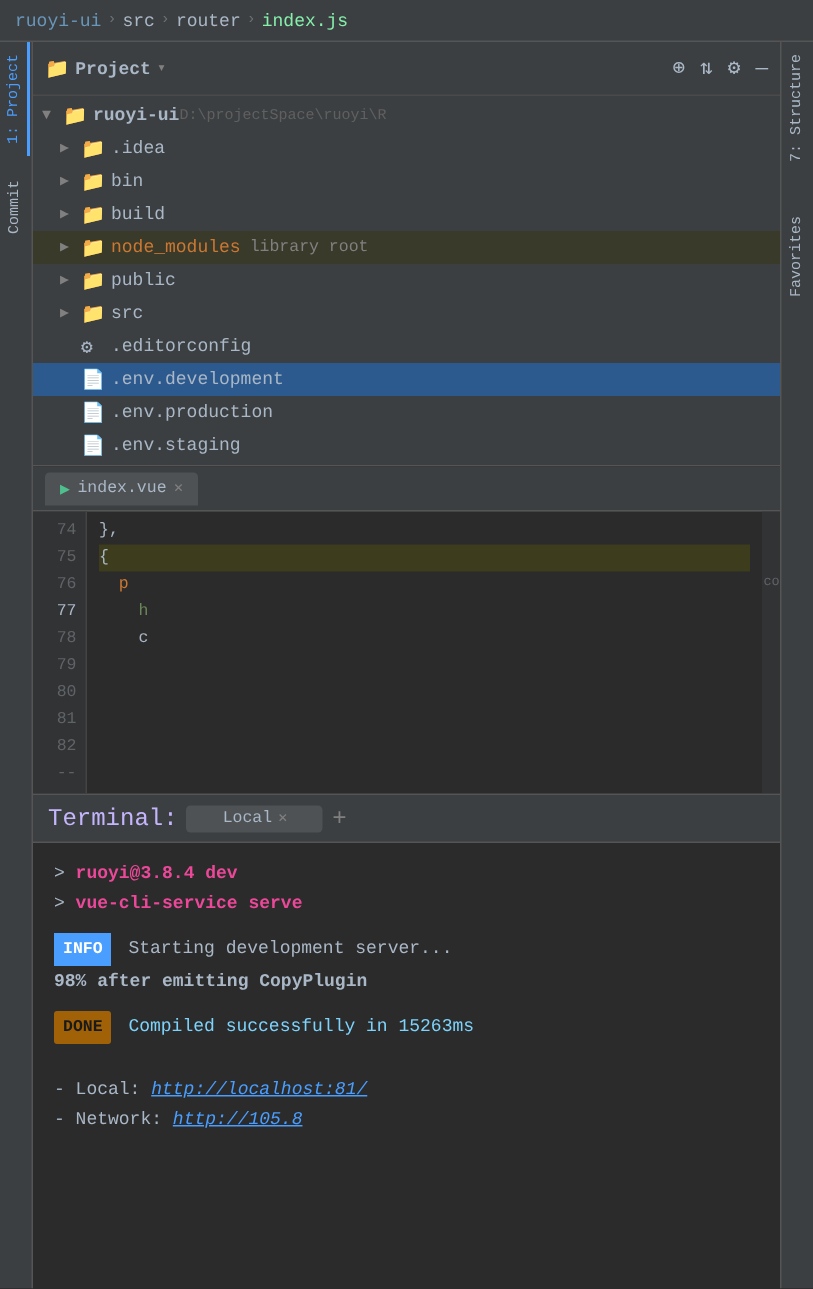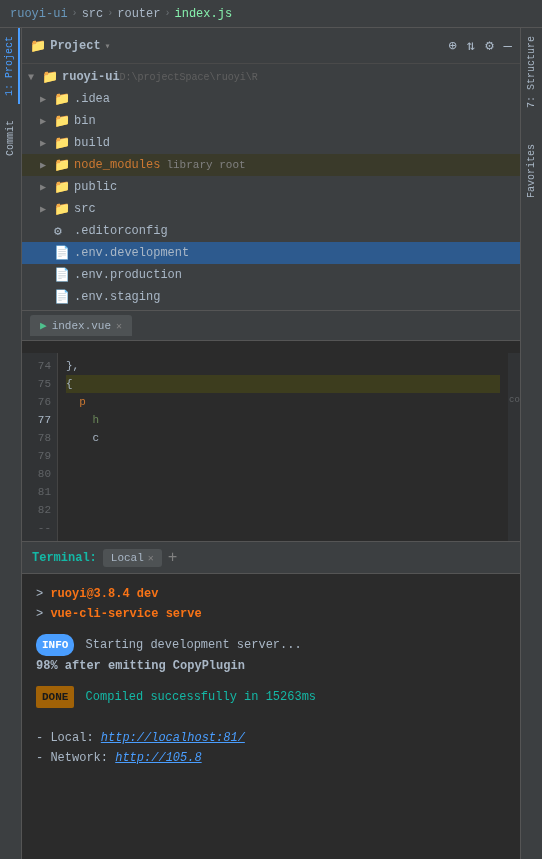--- a/index.html
+++ b/index.html
@@ -174,21 +174,20 @@
       cursor: pointer;
     }
     .code-tab .close { font-size: 10px; color: #808080; cursor: pointer; }
     .vue-icon { color: #4fc08d; font-weight: bold; font-size: 11px; }
 
     
     .code-content {
       display: flex;
       flex: 1;
       overflow: hidden;
-      margin-top: 12px;
     }
     .line-numbers {
       width: 36px;
       background: #313335;
       padding: 4px 0;
       text-align: right;
       font-size: 11px;
       color: #606366;
       line-height: 18px;
       padding-right: 6px;
@@ -219,30 +218,30 @@
     .terminal-tab-bar {
       height: 32px;
       background: #3c3f41;
       display: flex;
       align-items: center;
       padding: 0 10px;
       gap: 6px;
       border-bottom: 1px solid #555;
     }
     .terminal-label {
-      font-size: 12px;
-      color: #14b8a6;
-      font-weight: bold;
+      font-size: 16px;
+      color: #c4b5fd;
+      font-weight: normal;
     }
     .terminal-tab {
       display: flex;
       align-items: center;
       gap: 4px;
       background: #4e5254;
-      padding: 3px 8px;
+      padding: 3px 24px;
       border-radius: 3px;
       font-size: 11px;
       color: #a9b7c6;
       cursor: pointer;
     }
     .terminal-tab .close { font-size: 10px; color: #808080; }
     .terminal-add {
       font-size: 16px;
       color: #808080;
       cursor: pointer;
@@ -251,46 +250,46 @@
     .terminal-body {
       background: #2b2b2b;
       padding: 10px 14px;
       font-size: 12px;
       color: #a9b7c6;
       line-height: 20px;
       height: 340px;
       overflow-y: auto;
     }
     .term-prompt { color: #a9b7c6; }
-    .term-cmd { color: #f97316; font-weight: bold; }
+    .term-cmd { color: #ec4899; font-weight: bold; }
     .term-gap { height: 10px; }
 
     .info-badge {
       display: inline-block;
       background: #4a9eff;
       color: #fff;
       font-weight: bold;
       font-size: 11px;
       padding: 1px 6px;
-      border-radius: 10px;
+      border-radius: 0;
       margin-right: 4px;
     }
     .done-badge {
       display: inline-block;
       background: #a16207;
       color: #1a1a1a;
       font-weight: bold;
       font-size: 11px;
       padding: 1px 6px;
       border-radius: 2px;
       margin-right: 4px;
     }
     .term-bold { font-weight: bold; }
     .term-link { color: #4a9eff; text-decoration: underline; cursor: pointer; font-style: italic; }
-    .term-success { color: #14b8a6; }
+    .term-success { color: #7dd3fc; }
 
     
     .right-side-tabs {
       width: 22px;
       background: #3c3f41;
       display: flex;
       flex-direction: column;
       align-items: center;
       border-left: 1px solid #555;
     }

